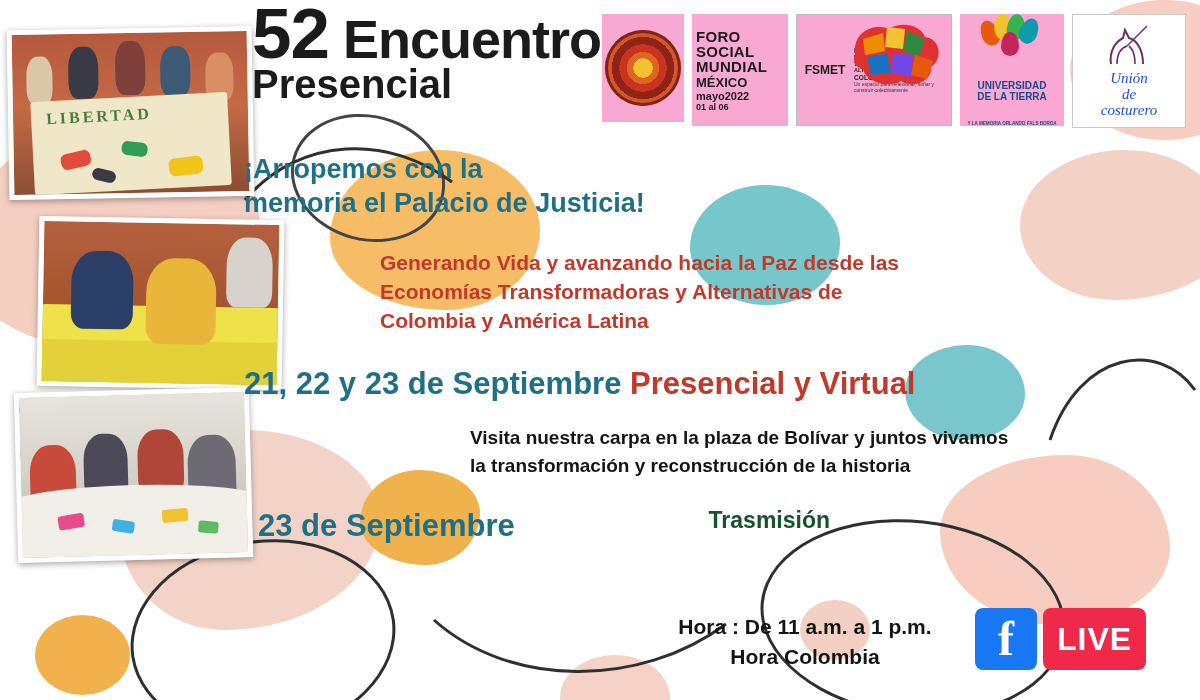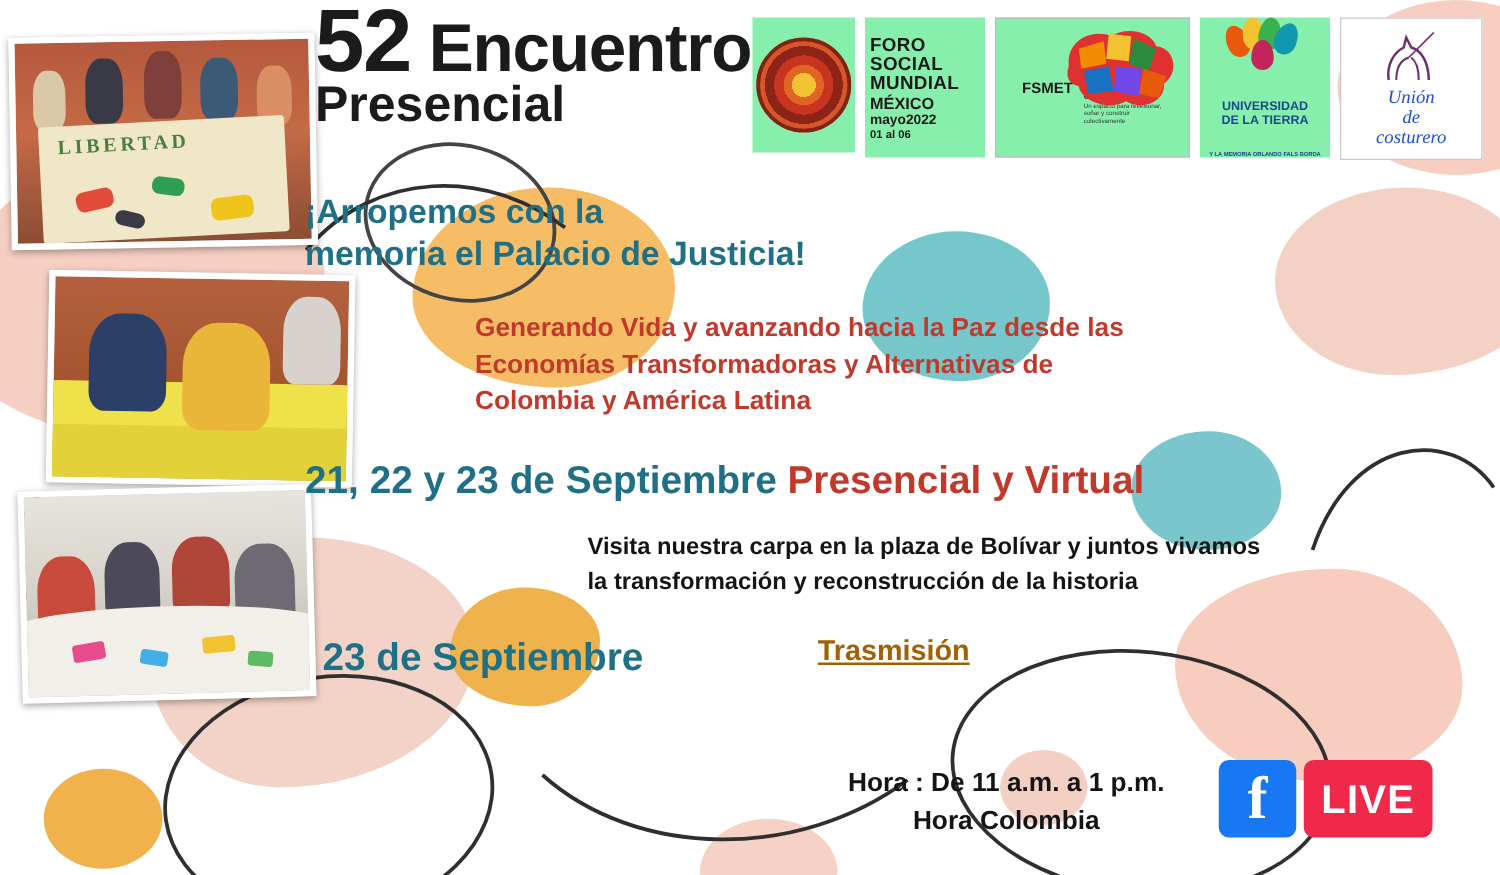--- a/index.html
+++ b/index.html
@@ -87,31 +87,31 @@
   .ph3 .t4{left:78%;top:80%;width:20px;height:12px;background:#5dbb63;transform:rotate(6deg);}
 
   
   .hl{position:absolute;left:252px;top:6px;width:350px;color:#1b1b1b;}
   .hl .l1{font:700 54px/56px "Liberation Sans",sans-serif;letter-spacing:-1px;}
   .hl .l1 .num{font-size:71px;}
   .hl .l2{font:700 40px/42px "Liberation Sans",sans-serif;margin-top:-4px;}
 
   
   .logos{position:absolute;left:602px;top:14px;display:flex;align-items:flex-start;gap:8px;}
-  .logo{background:#86efac;position:relative;}
+  .logo{background:#f9a8d4;position:relative;}
   .logo-mandala{width:82px;height:108px;display:flex;align-items:center;justify-content:center;}
   .mandala{width:76px;height:76px;border-radius:50%;background:
      radial-gradient(circle at 50% 50%, #f2c230 0 18%, #e06424 18% 30%, #c8341f 30% 44%, #8e2417 44% 58%, #d8552a 58% 72%, #a82c1b 72% 86%, #6e1f13 86% 100%);
      box-shadow:inset 0 0 0 3px #7c2516;}
   .logo-fsm{width:96px;height:112px;display:flex;flex-direction:column;justify-content:center;padding:2px 4px;box-sizing:border-box;}
   .fsm-t{font:800 15px/15px "Liberation Sans",sans-serif;color:#1a1a1a;letter-spacing:.3px;}
   .fsm-mex{font:800 13px/14px "Liberation Sans",sans-serif;color:#1a1a1a;margin-top:2px;}
   .fsm-may{font:700 11px/12px "Liberation Sans",sans-serif;color:#1a1a1a;}
   .fsm-date{font:700 9px/10px "Liberation Sans",sans-serif;color:#1a1a1a;}
-  .logo-fsmet{width:156px;height:112px;border:1px solid #bbb;display:flex;align-items:center;padding:16px;box-sizing:border-box;gap:4px;}
+  .logo-fsmet{width:156px;height:112px;border:1px solid #bbb;display:flex;align-items:center;padding:3px;box-sizing:border-box;gap:4px;}
   .fsmet-left{width:50px;text-align:center;}
   .fsmet-left .word{font:800 12px/13px "Liberation Sans",sans-serif;color:#1a1a1a;}
   .fsmet-right{flex:1;}
   .fsmet-right .ln{font:700 5.4px/6.4px "Liberation Sans",sans-serif;color:#1a1a1a;text-transform:uppercase;}
   .fsmet-right .strong{font:800 6.6px/7.6px "Liberation Sans",sans-serif;}
   .fsmet-right .small{font:400 5px/6px "Liberation Sans",sans-serif;color:#333;}
   .splash{position:absolute;left:52px;top:4px;width:96px;height:68px;}
   .logo-uni{width:104px;height:112px;display:flex;flex-direction:column;align-items:center;justify-content:space-between;}
   .uni-petals{width:62px;height:44px;position:relative;}
   .uni-petals i{position:absolute;display:block;border-radius:50% 50% 50% 50%/60% 60% 40% 40%;}
@@ -125,22 +125,22 @@
     font:700 27px/34px "Liberation Sans",sans-serif;color:#1f6f85;}
   .t-generando{position:absolute;left:380px;top:248px;width:640px;
     font:700 21px/29px "Liberation Sans",sans-serif;color:#c0392b;}
   .t-fechas{position:absolute;left:244px;top:366px;width:800px;
     font:700 31px/36px "Liberation Sans",sans-serif;color:#1f6f85;}
   .t-fechas .red{color:#c0392b;}
   .t-visita{position:absolute;left:470px;top:424px;width:710px;
     font:700 19px/28px "Liberation Sans",sans-serif;color:#141414;}
   .t-23{position:absolute;left:258px;top:508px;
     font:700 31px/36px "Liberation Sans",sans-serif;color:#1f6f85;}
-  .t-trasmision{position:absolute;left:600px;top:505px;width:230px;text-align:center;
-    font:700 23px/30px "Liberation Sans",sans-serif;color:#a16207;text-decoration:underline;}
+  .t-trasmision{position:absolute;left:600px;top:505px;width:230px;text-align:right;
+    font:700 23px/30px "Liberation Sans",sans-serif;color:#14532d;}
   .t-foro{position:absolute;left:0px;top:572px;width:540px;
     font:700 21px/26px "Liberation Sans",sans-serif;color:#141414;}
   .t-hora{position:absolute;left:640px;top:612px;width:330px;text-align:center;
     font:700 21px/30px "Liberation Sans",sans-serif;color:#141414;}
 
   
   .fblive{position:absolute;left:975px;top:608px;display:flex;align-items:center;gap:6px;}
   .fb-box{width:62px;height:62px;background:#1877f2;border-radius:8px;position:relative;}
   .fb-box .f{position:absolute;left:50%;top:50%;transform:translate(-50%,-50%);
     color:#fff;font:700 48px/48px "Liberation Serif",serif;}

